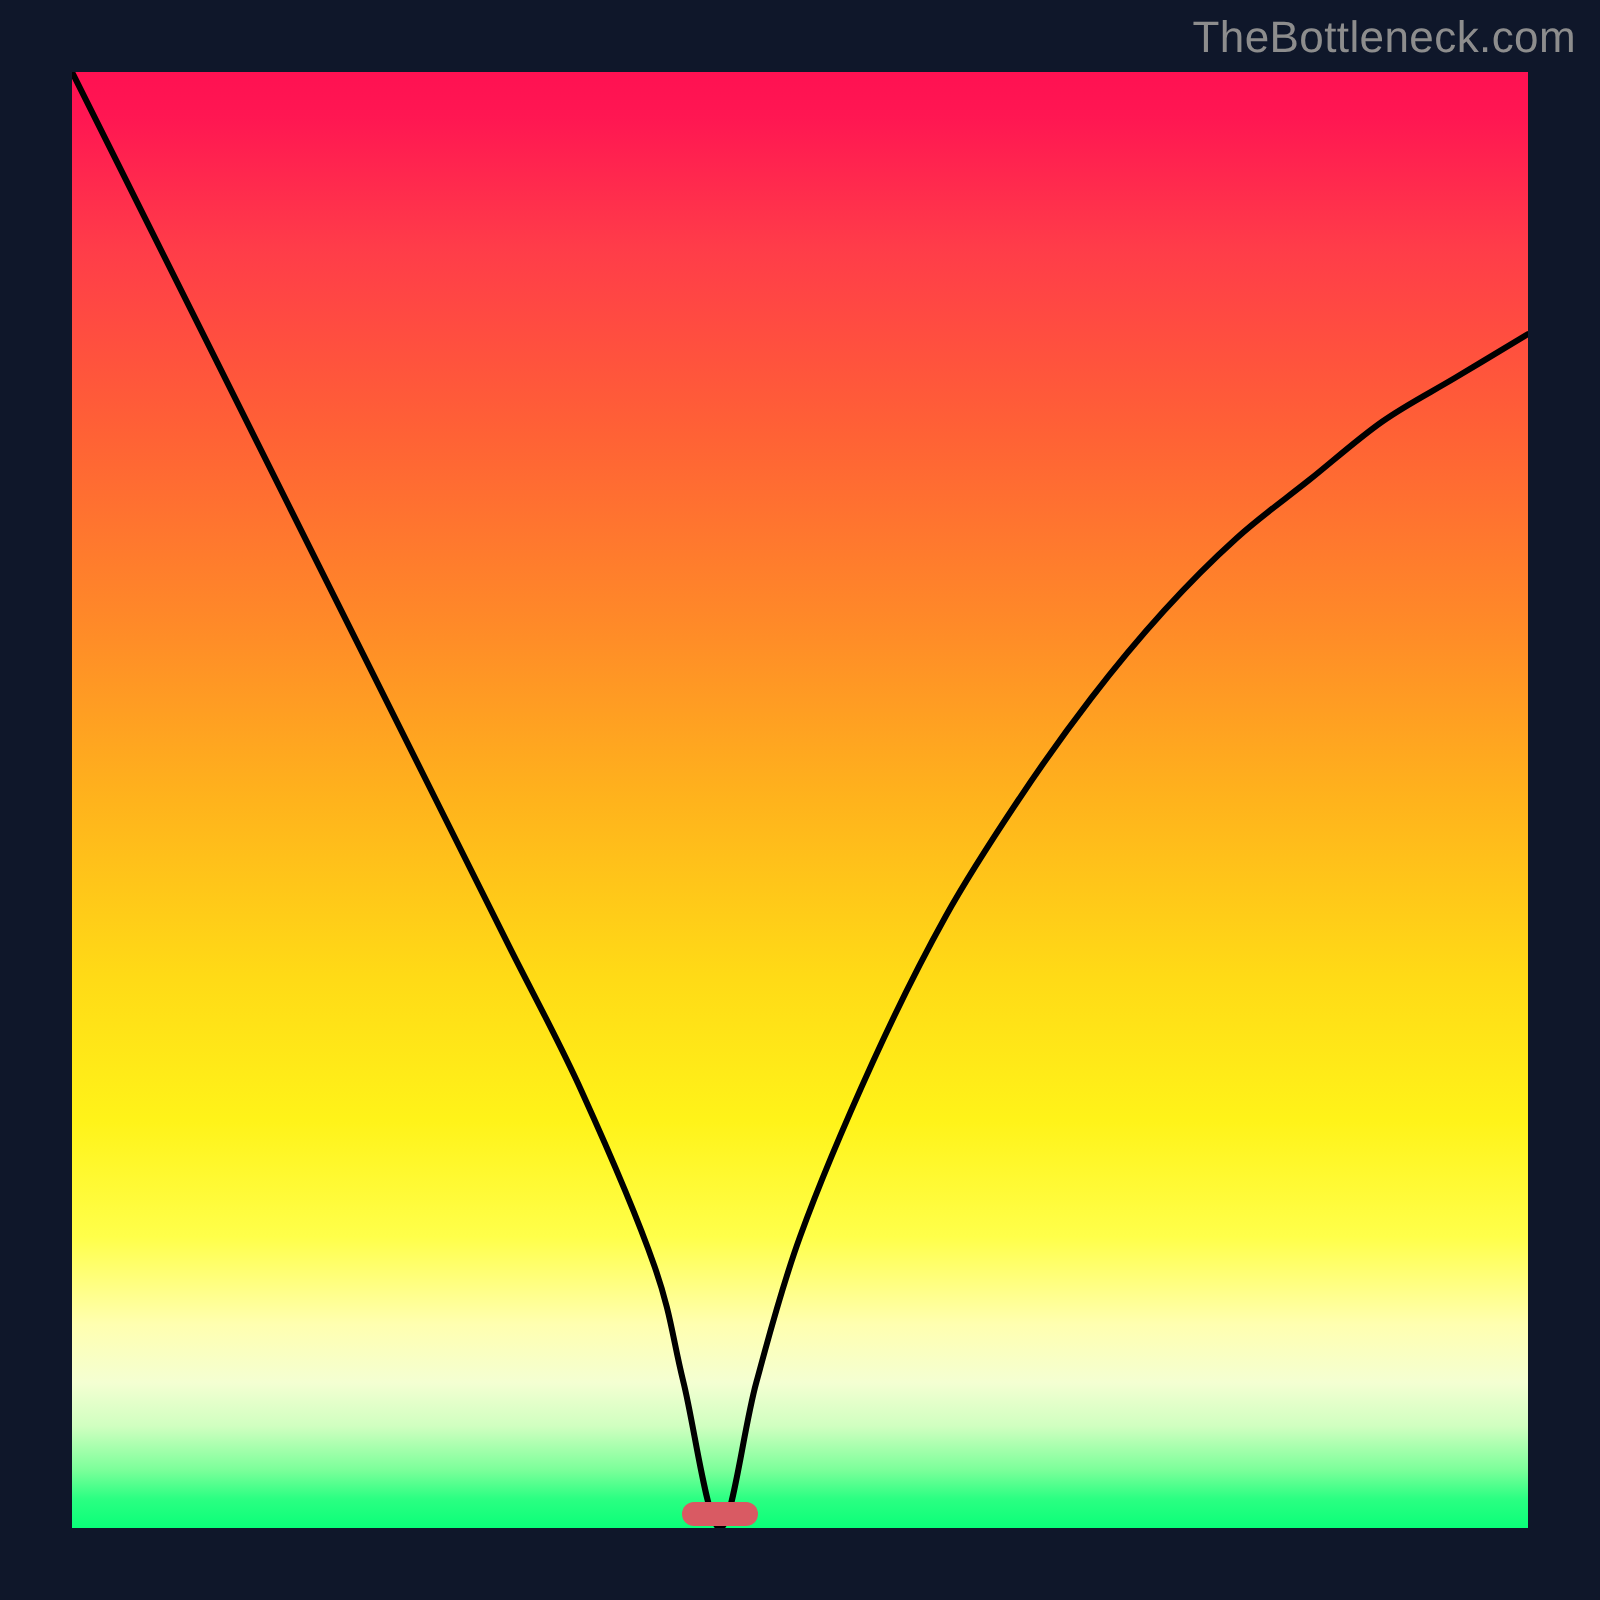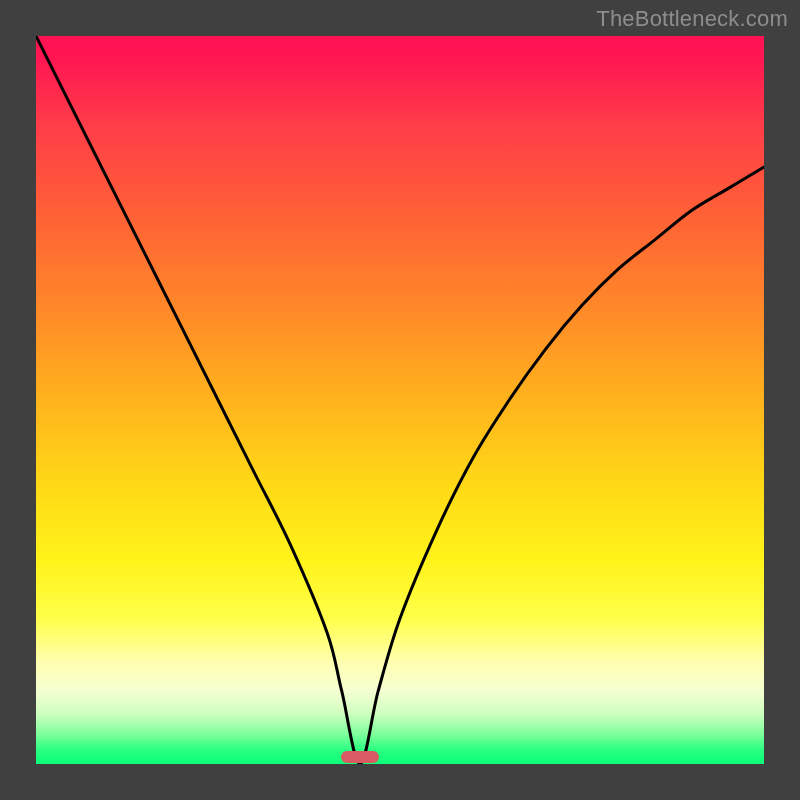--- a/index.html
+++ b/index.html
@@ -10,21 +10,21 @@
     background: #000;
     overflow: hidden;
     font-family: Arial, Helvetica, sans-serif;
   }
   .frame {
     position: absolute;
     top: 0;
     left: 0;
     width: 800px;
     height: 800px;
-    background: #404040;
+    background: #0f172a;
   }
   .plot-area {
     position: absolute;
     top: 36px;
     left: 36px;
     width: 728px;
     height: 728px;
     overflow: hidden;
   }
   .gradient-bg {

